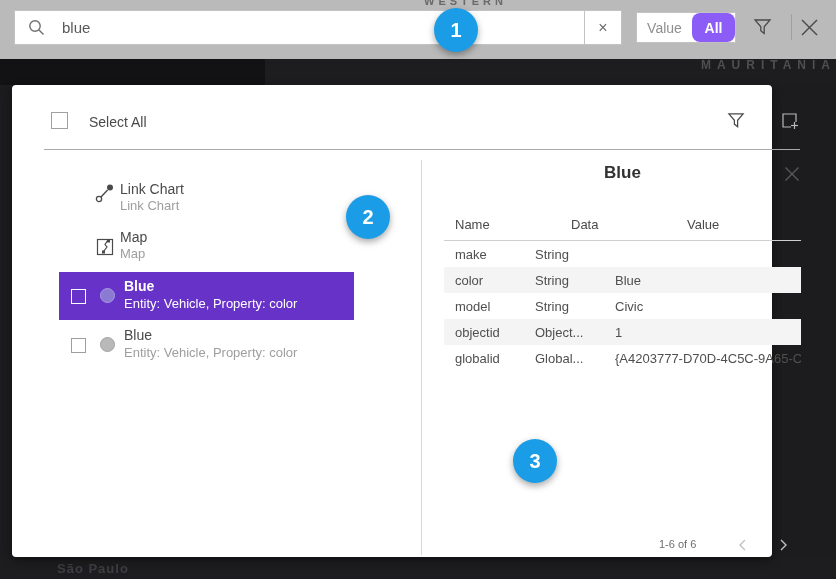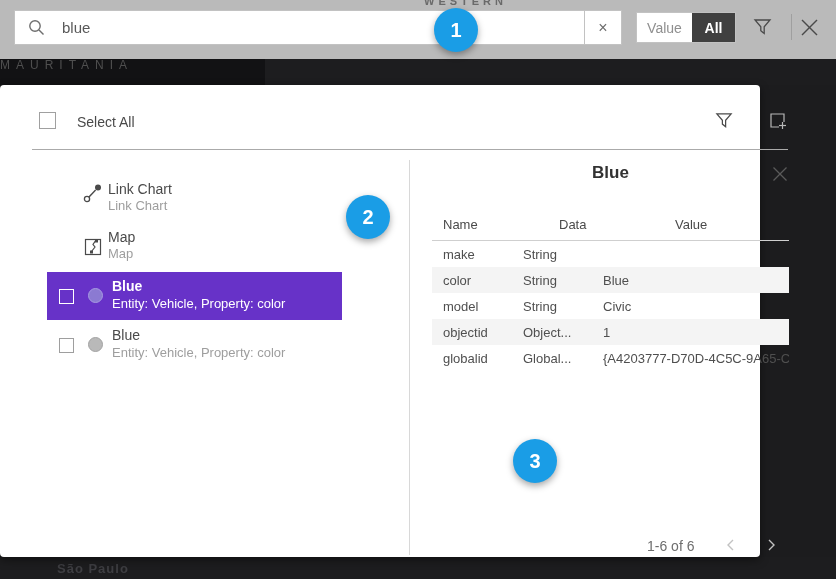--- a/index.html
+++ b/index.html
@@ -25,28 +25,28 @@
       font-size:14px; }
   .toggle-all { width:43px; display:flex; align-items:center; justify-content:center; color:#fff;
       font-size:14px; font-weight:bold; }
   .topbar-funnel { position:absolute; left:752px; top:16px; color:#4a4a4a; z-index:2; }
   .topbar-divider { position:absolute; left:791px; top:14px; width:1px; height:26px; background:#9f9f9f; z-index:2; }
   .topbar-close { position:absolute; left:798px; top:16px; color:#4a4a4a; z-index:2; cursor:pointer; }
 
   
   .map-band { position:absolute; left:0; top:53px; width:836px; height:32px; background:#1d1d1f; }
   .map-band .dark-left { position:absolute; left:0; top:0; width:265px; height:32px; background:#121214; }
-  .map-band-label { position:absolute; left:0; right:0; top:5px; text-align:left; font-size:12px;
-      font-weight:normal; letter-spacing:6px; color:#4f4f4f; }
+  .map-band-label { position:absolute; left:0; right:0; top:5px; text-align:right; font-size:12px;
+      font-weight:bold; letter-spacing:6px; color:#4f4f4f; }
   .map-bottom { position:absolute; left:0; top:557px; width:836px; height:33px; background:#1d1d1f; }
   .map-bottom-label { position:absolute; left:57px; top:4px; font-size:13px; font-weight:bold;
       letter-spacing:1px; color:#3e3e42; }
 
   
-  .modal { position:absolute; left:0; top:85px; width:760px; height:472px; background:#fff;
+  .modal { position:absolute; left:12px; top:85px; width:760px; height:472px; background:#fff;
       border-radius:4px; box-shadow:0 3px 10px rgba(0,0,0,0.45); z-index:2; }
   .select-all-box { position:absolute; left:39px; top:27px; width:17px; height:17px; background:#fff;
       border:1px solid #a0a0a0; cursor:pointer; }
   .select-all-label { position:absolute; left:77px; top:29px; font-size:14px; color:#4a4a4a; }
   .modal-funnel { position:absolute; left:714px; top:25px; color:#4a4a4a; cursor:pointer; }
   .modal-add { position:absolute; left:768px; top:26px; color:#b8b8b8; cursor:pointer; }
   .h-divider { position:absolute; left:32px; top:64px; width:756px; height:1px; background:#aaaaaa; }
   .v-divider { position:absolute; left:409px; top:75px; width:1px; height:395px; background:#d8d8d8; }
 
   
@@ -65,21 +65,21 @@
       font-size:17px; font-weight:bold; color:#323232; }
   .detail-close { position:absolute; left:771px; top:80px; color:#5a5a5a; cursor:pointer; }
   .table-headers { position:absolute; left:432px; top:132px; width:357px; display:grid;
       grid-template-columns:80px 80px 1fr; padding-left:11px; font-size:13px; color:#4a4a4a;gap:36px; }
   .table-header-line { position:absolute; left:432px; top:155px; width:357px; height:1px; background:#cfcfcf; }
   .table-rows { position:absolute; left:432px; top:156px; width:357px; }
   .table-row { display:grid; grid-template-columns:80px 80px 1fr; padding-left:11px; height:26px;
       align-items:center; font-size:13px; color:#4f4f4f; }
   .table-row:nth-child(even) { background:#f4f4f4; }
   .cell-value { white-space:nowrap; overflow:hidden; }
-  .pagination-label { position:absolute; left:647px; top:453px; font-size:14px; color:#6e6e6e; }
+  .pagination-label { position:absolute; left:647px; top:453px; font-size:11px; color:#6e6e6e; }
   .page-prev { position:absolute; left:723px; top:452px; color:#c2c2c2; cursor:pointer; }
   .page-next { position:absolute; left:763px; top:452px; color:#c2c2c2; cursor:pointer; }
 
   
   .badge { position:absolute; width:44px; height:44px; border-radius:50%; background:#1A9DE6;
       color:#fff; font-size:20px; font-weight:bold; text-align:center; line-height:44px;
       box-shadow:0 3px 7px rgba(0,0,0,0.35); z-index:5; }
 </style>
 </head>
 <body>
@@ -95,21 +95,21 @@
           <circle cx="7" cy="7" r="5.2" fill="none" stroke="#6e6e6e" stroke-width="1.4"></circle>
           <line x1="11" y1="11" x2="15.5" y2="15.5" stroke="#6e6e6e" stroke-width="1.4"></line>
         </svg>
         <input type="text" value="blue" style="">
       </div>
       <div class="search-clear">×</div>
     </div>
 
     <div class="toggle">
       <div class="toggle-data">Value</div>
-      <div class="toggle-all" style="background:#404040;">All</div>
+      <div class="toggle-all" style="background:#8b5cf6;border-radius:8px;">All</div>
     </div>
 
     <div class="topbar-funnel">
       <svg width="21" height="21" viewBox="0 0 21 21">
         <polygon points="3,4 18,4 12.2,10.8 12.2,17.5 8.8,14.8 8.8,10.8" fill="none" stroke="currentColor" stroke-width="1.3"></polygon>
       </svg>
     </div>
     <div class="topbar-divider"></div>
     <div class="topbar-close">
       <svg width="23" height="23" viewBox="0 0 23 23">

